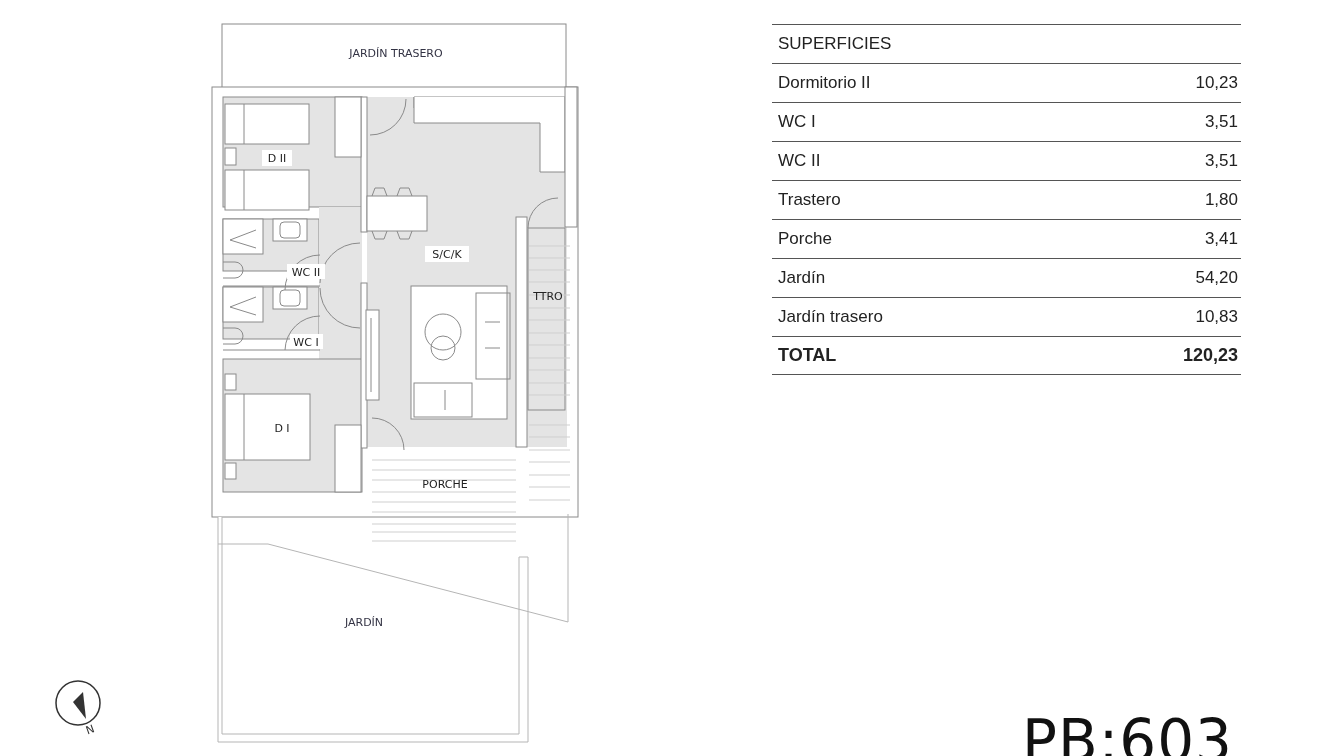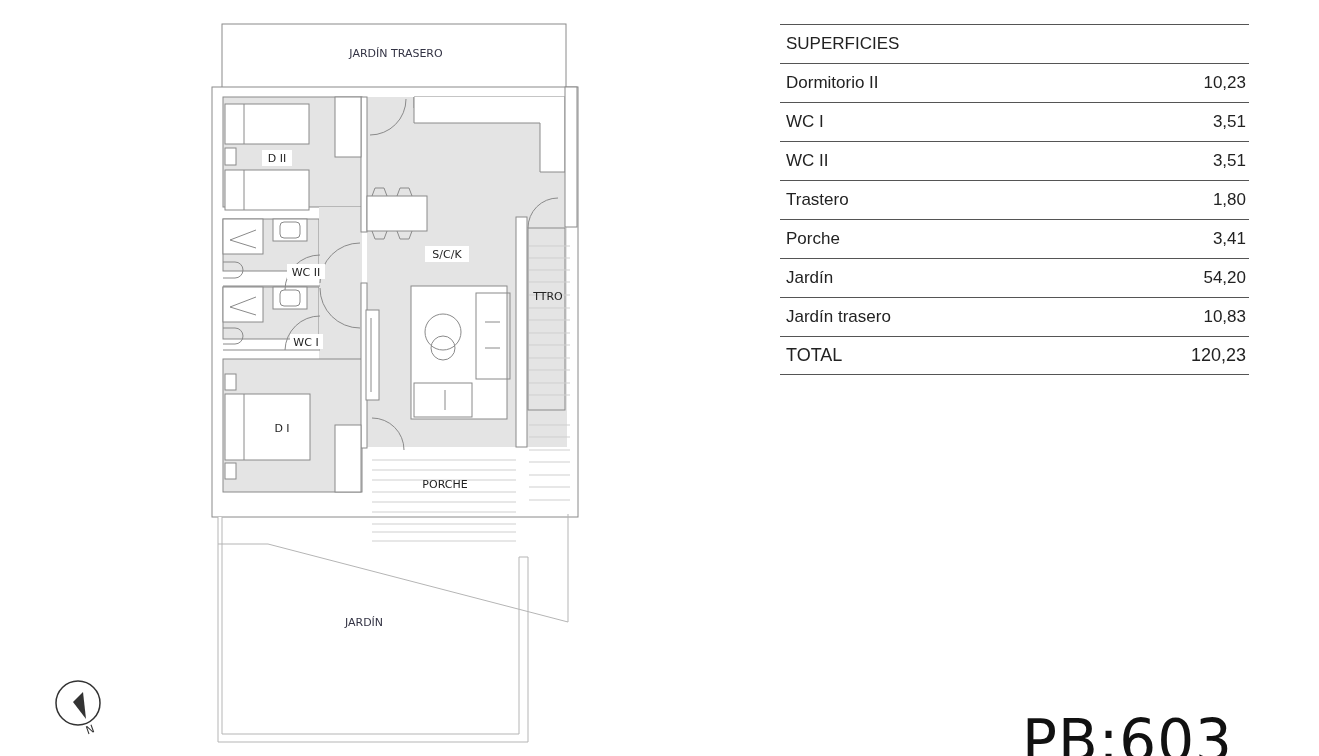--- a/index.html
+++ b/index.html
@@ -1,24 +1,24 @@
 <!DOCTYPE html>
 <html><head>
   <meta charset="utf-8">
   <style>
     html, body { margin: 0; padding: 0; background: #ffffff; }
     body { width: 1319px; height: 756px; position: relative; overflow: hidden; font-family: "DejaVu Sans", sans-serif; }
     #plan { position: absolute; left: 0; top: 0; }
     .lbl { font-family: "DejaVu Sans", sans-serif; font-size: 11px; fill: #333344; }
     .lbl-sm { font-family: "DejaVu Sans", sans-serif; font-size: 11px; fill: #222; }
     .lbl-bg { fill: #ffffff; }
-    #table { position: absolute; left: 772px; top: 24px; width: 469px; font-family: "Liberation Sans", sans-serif; color: #222; margin-left: 8px; }
+    #table { position: absolute; left: 772px; top: 24px; width: 469px; font-family: "Liberation Sans", sans-serif; color: #222; }
     #table .row { height: 39px; border-top: 1.5px solid #555; display: flex; align-items: center; justify-content: space-between; padding: 0 3px 0 6px; box-sizing: border-box; font-size: 17px; }
     #table .row.last { border-bottom: 1.5px solid #555; }
-    #table .row.total { font-weight: normal; font-size: 18px; }
+    #table .row.total { font-weight: bold; font-size: 18px; }
     #code { position: absolute; left: 1022px; top: 712px; font-family: "DejaVu Sans", sans-serif; font-size: 58px; color: #111; letter-spacing: 1px; line-height: 1; }
   </style>
 </head>
 <body>
 
 <svg id="plan" width="760" height="756" viewBox="0 0 760 756">
   <g stroke="#8a8a8a" stroke-width="1" fill="none">
 
     <rect x="222" y="24" width="344" height="64" fill="#fff"></rect>
 

